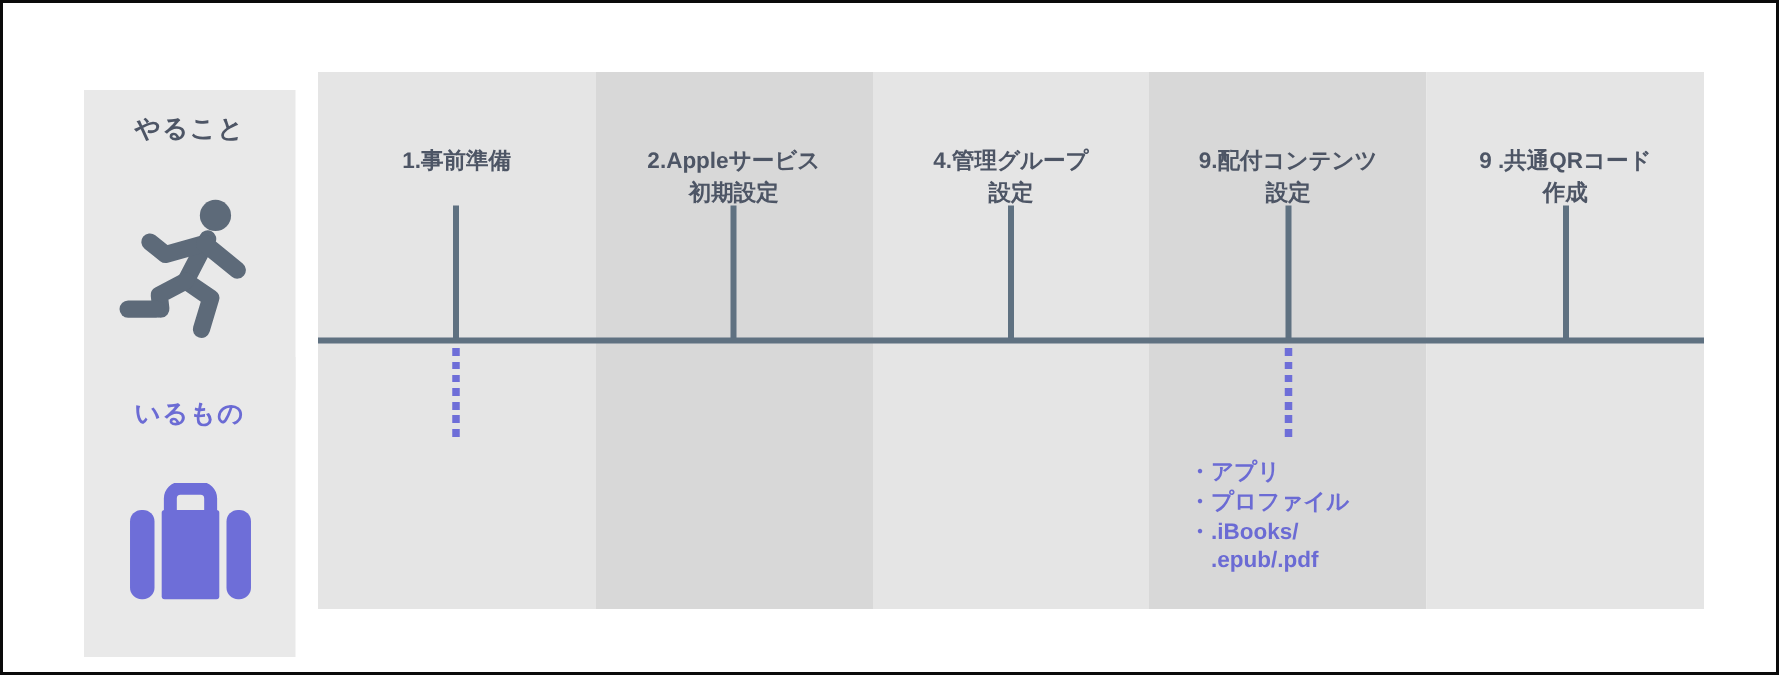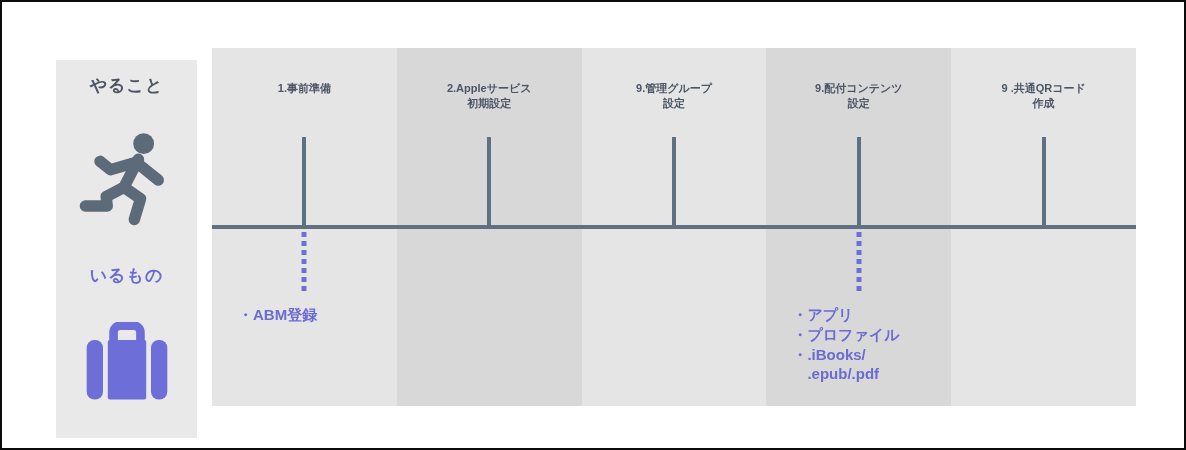--- a/index.html
+++ b/index.html
@@ -15,21 +15,21 @@
   .side-box.need{top:236px;height:200px;}
   .side-label{font-weight:bold;font-size:17px;letter-spacing:1px;margin-top:14px;color:#4d5565;}
   .side-box.need .side-label{color:#6b6bd4;margin-top:26px;}
   .side-icon{flex:1;display:flex;align-items:center;justify-content:center;width:100%;}
   
   .columns{position:absolute;left:210px;top:46px;width:924px;height:358px;display:flex;}
   .col{flex:1;position:relative;}
   .col:nth-child(odd){background:#e5e5e5;}
   .col:nth-child(even){background:#d8d8d8;}
   .col-header{
-    padding-top:33px;text-align:center;font-weight:bold;font-size:11px;
+    padding-top:49px;text-align:center;font-weight:bold;font-size:15px;
     color:#4d5565;line-height:1.4;white-space:pre-line;
   }
   .tick{position:absolute;left:50%;transform:translateX(-50%);top:89px;width:4px;height:91px;background:#5f7181;}
   .timeline-bar{position:absolute;left:210px;top:223px;width:924px;height:4px;background:#5f7181;}
   .drop-dotted{
     position:absolute;left:50%;transform:translateX(-50%);top:184px;width:5px;height:60px;
     background:repeating-linear-gradient(to bottom,#6e6ed8 0px,#6e6ed8 5px,transparent 5px,transparent 9px);
   }
   .col-note{
     position:absolute;top:257px;left:26px;right:2px;
@@ -69,31 +69,30 @@
       </svg>
     </div>
   </div>
 
   <div class="columns">
 
     <div class="col">
       <div class="col-header">1.事前準備</div>
       <div class="tick"></div>
       <div class="drop-dotted"></div>
-      <div class="col-note">・ABM登録</div>
     </div>
 
     <div class="col">
       <div class="col-header">2.Appleサービス
 初期設定</div>
       <div class="tick"></div>
     </div>
 
     <div class="col">
-      <div class="col-header">9.管理グループ
+      <div class="col-header">4.管理グループ
 設定</div>
       <div class="tick"></div>
     </div>
 
     <div class="col">
       <div class="col-header">9.配付コンテンツ
 設定</div>
       <div class="tick"></div>
       <div class="drop-dotted"></div>
       <div class="col-note">・アプリ

